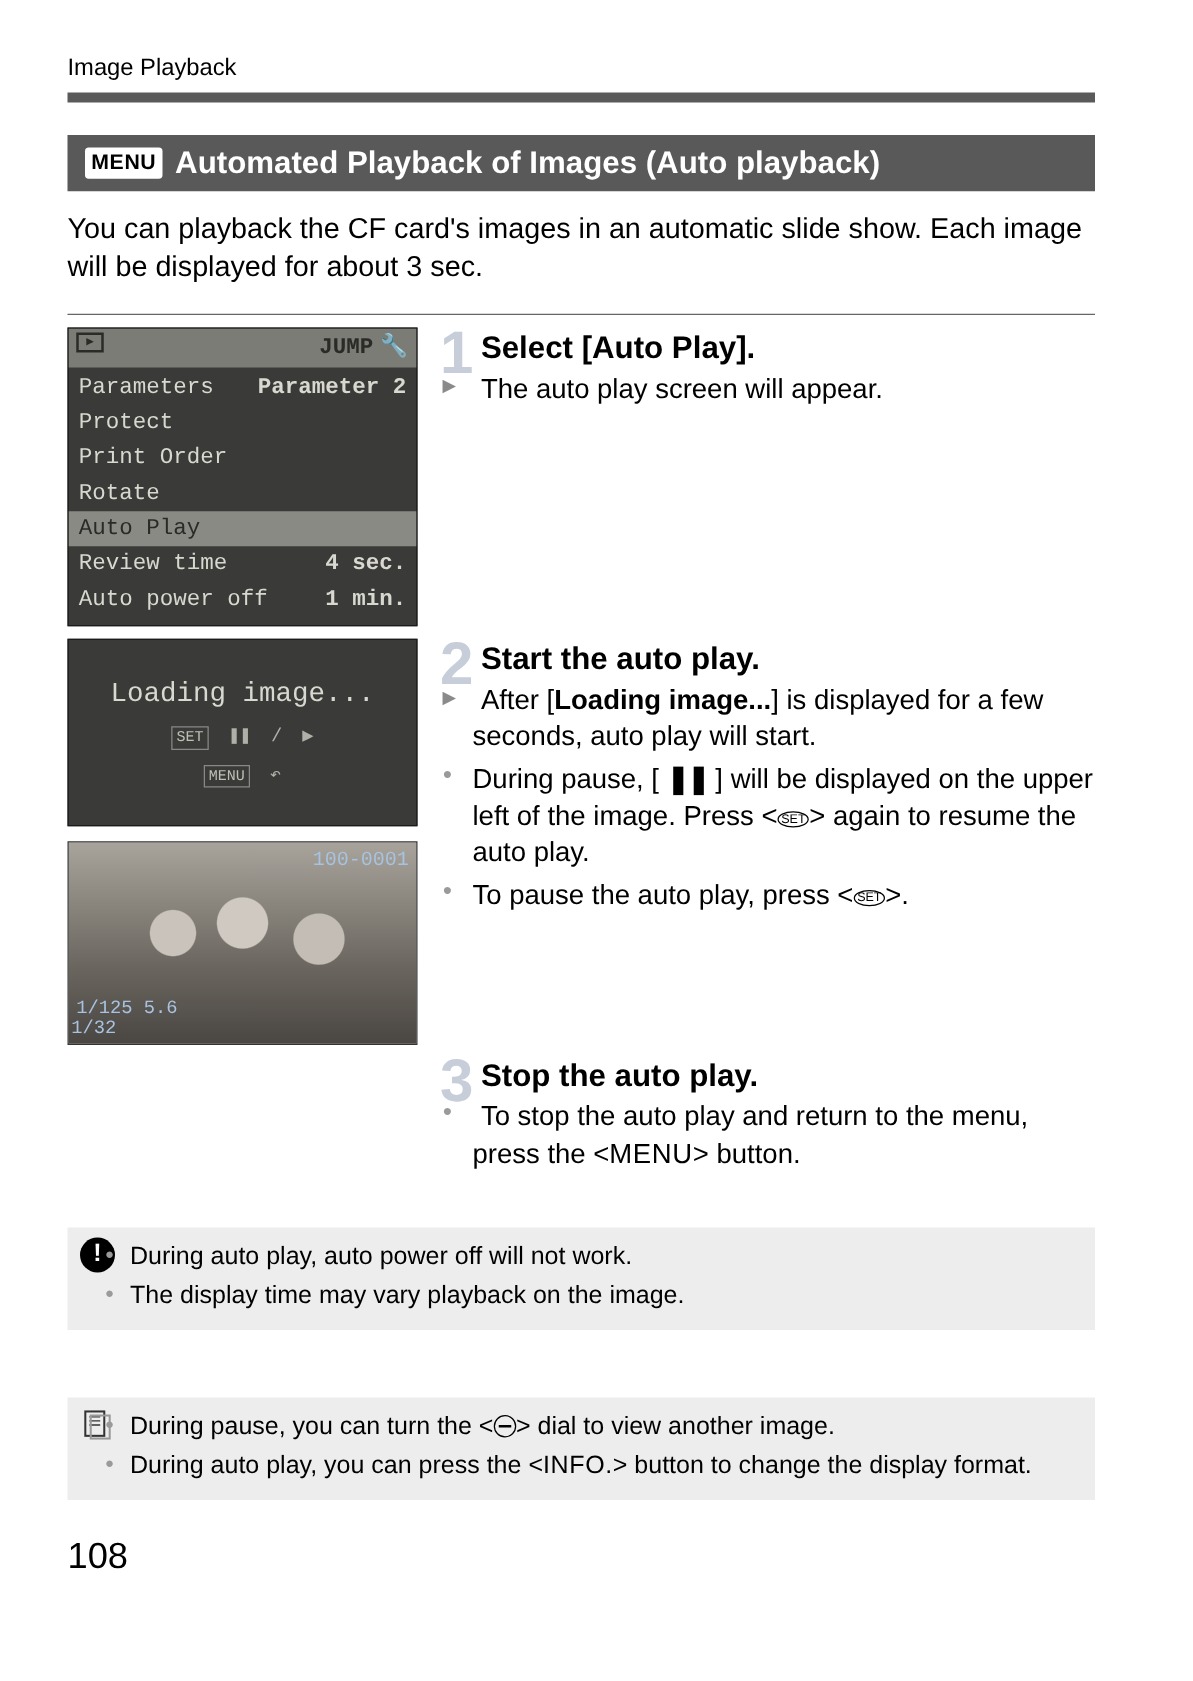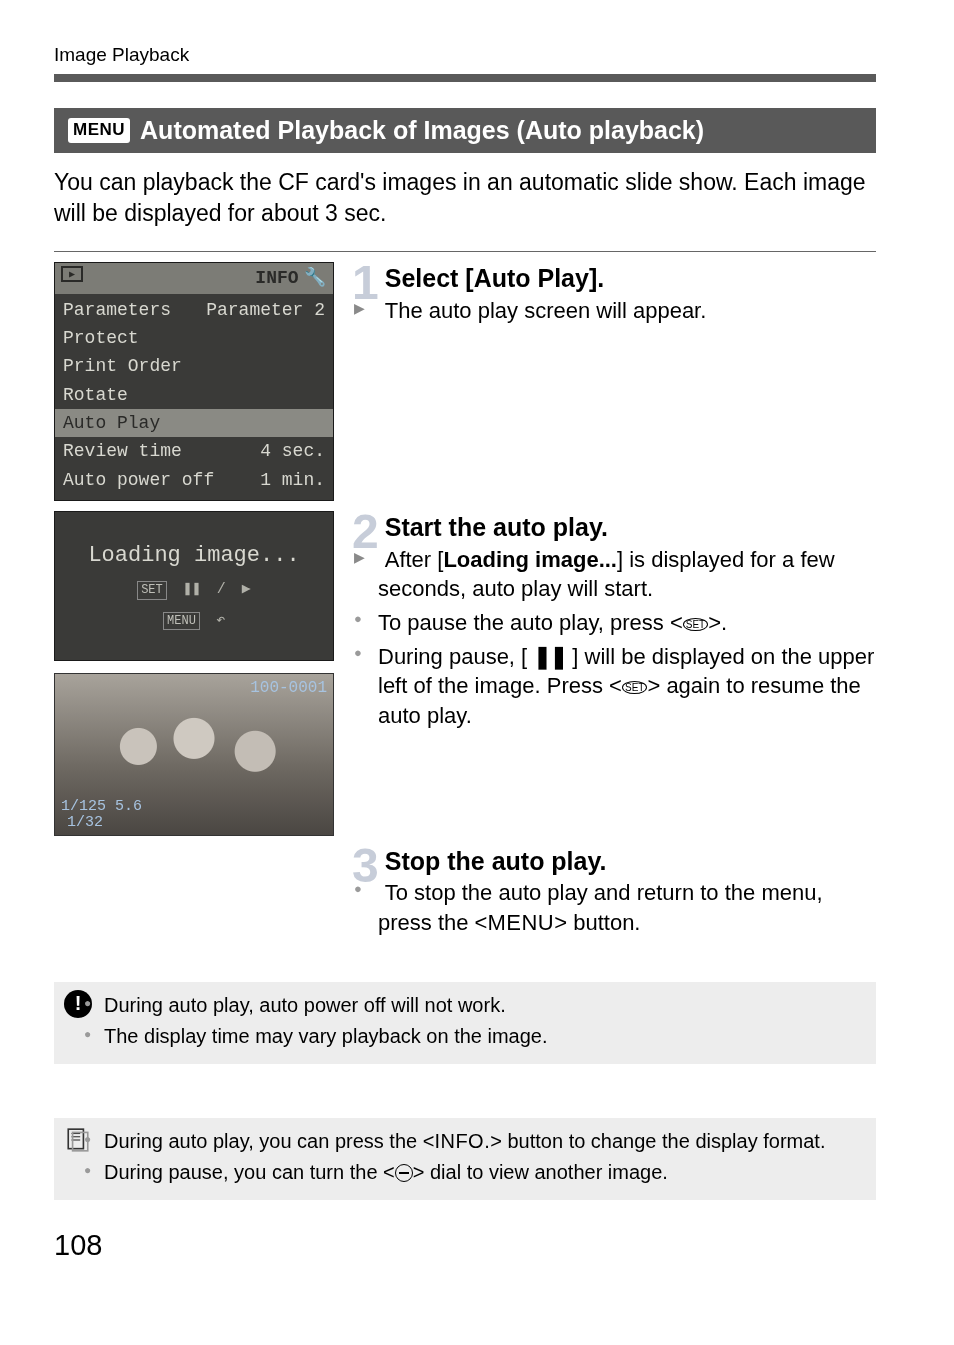--- a/index.html
+++ b/index.html
@@ -54,21 +54,21 @@
     background: #7c7c76; color: #2a2a28;
     display: flex; justify-content: space-between;
     padding: 3px 6px; font-weight: bold;
   }
   .lcd-top .play-box { border: 2px solid #2a2a28; width: 22px; height: 16px; display:inline-flex; align-items:center; justify-content:center; font-size:11px;}
   .lcd-top .play-box::after{content:"▶"; font-size:10px;}
   .lcd-rows { padding: 2px 0 6px 0; }
   .lcd-row { display: flex; justify-content: space-between; padding: 2px 8px; }
   .lcd-row.sel { background: #8a8a84; color: #2a2a28; }
   .lcd-row span.l { white-space: nowrap; }
-  .lcd-row span.r { white-space: nowrap; }
+  .lcd-row span.r { white-space: nowrap; font-weight: bold; }
 
   .lcd-loading {
     background: #3a3a38; color: #d8d8d0;
     font-family: "Courier New", monospace;
     width: 280px; height: 150px;
     display: flex; flex-direction: column; align-items: center; justify-content: center;
     gap: 10px; border:1px solid #1a1a1a;
   }
   .lcd-loading .btnrow { display:flex; gap:16px; font-size:15px; color:#b0b0a8; align-items:center;}
   .lcd-loading .tag { border:1px solid #888; padding:0 3px; font-size:12px; color:#bfbfb8;}
@@ -78,21 +78,21 @@
     background:
       radial-gradient(circle at 30% 45%, #c9c3bb 0 18px, transparent 19px),
       radial-gradient(circle at 50% 40%, #cfc9c1 0 20px, transparent 21px),
       radial-gradient(circle at 72% 48%, #c3bdb5 0 20px, transparent 21px),
       linear-gradient(#a8a39b, #6c6760 60%, #4a4642);
     position: relative; color:#9fb7d6; font-family:"Courier New",monospace;
     border:1px solid #333;
   }
   .photo .fno { position:absolute; top:4px; right:6px; font-size:16px; color:#a7c3e0;}
   .photo .exp { position:absolute; bottom:18px; left:6px; font-size:15px; color:#a7c3e0;}
-  .photo .frm { position:absolute; bottom:2px; left:12px; font-size:15px; color:#a7c3e0;}
+  .photo .frm { position:absolute; bottom:2px; left:2px; font-size:15px; color:#a7c3e0;}
 
   .step-body { flex: 1; }
   .step-num {
     color: #c7cdd9; font-size: 48px; font-weight: bold;
     float: left; line-height: 0.8; margin-right: 6px; margin-top: 2px;
     font-family: Arial, sans-serif;
   }
   .step-title { font-weight: bold; font-size: 25px; margin-bottom: 6px; }
   ul.bullets { list-style: none; padding-left: 26px; }
   ul.bullets li { position: relative; margin-bottom: 4px; font-size:22px; }
@@ -153,21 +153,21 @@
 
   <p class="intro">You can playback the CF card's images in an automatic slide show. Each image will be displayed for about 3 sec.</p>
   <div class="hr-thin"></div>
 
   <div class="step-row">
     <div class="lcd">
       <div class="lcd-panel">
         <div class="lcd-top">
           <span class="play-box"></span>
           <span style="display:flex;gap:6px;align-items:center;">
-            <span>INFO</span>
+            <span>JUMP</span>
             <span>🔧</span>
           </span>
         </div>
         <div class="lcd-rows" id="lcd-rows">
             <div class="lcd-row">
               <span class="l">Parameters</span>
               <span class="r">Parameter 2</span>
             </div>
             <div class="lcd-row">
               <span class="l">Protect</span>
@@ -228,22 +228,22 @@
         <span class="frm">1/32</span>
       </div>
     </div>
     <div class="step-body">
       <div>
         <span class="step-num">2</span>
         <span class="step-title">Start the auto play.</span>
       </div>
       <ul class="bullets" id="step2-bullets">
           <li class="arrow">After [<b>Loading image...</b>] is displayed for a few seconds, auto play will start.</li>
+          <li>During pause, [ <span class="pause-icon">❚❚</span> ] will be displayed on the upper left of the image. Press &lt;<span class="set-icon">SET</span>&gt; again to resume the auto play.</li>
           <li>To pause the auto play, press &lt;<span class="set-icon">SET</span>&gt;.</li>
-          <li>During pause, [ <span class="pause-icon">❚❚</span> ] will be displayed on the upper left of the image. Press &lt;<span class="set-icon">SET</span>&gt; again to resume the auto play.</li>
         </ul>
 
       <div style="height:110px;"></div>
 
       <div>
         <span class="step-num">3</span>
         <span class="step-title">Stop the auto play.</span>
       </div>
       <ul class="bullets" id="step3-bullets">
           <li>To stop the auto play and return to the menu, press the &lt;<span class="menu-word">MENU</span>&gt; button.</li>
@@ -264,19 +264,19 @@
     <div class="mark">
       <svg viewBox="0 0 24 24">
           <rect x="3" y="2" width="14" height="18" fill="none" stroke="#333" stroke-width="1.5"></rect>
           <line x1="6" y1="6" x2="14" y2="6" stroke="#333"></line>
           <line x1="6" y1="9" x2="14" y2="9" stroke="#333"></line>
           <line x1="6" y1="12" x2="14" y2="12" stroke="#333"></line>
           <rect x="7" y="5" width="14" height="17" fill="none" stroke="#999" stroke-width="1.5"></rect>
         </svg>
     </div>
     <ul id="tips-list">
+        <li>During pause, you can turn the &lt;<span class="dial-icon"></span>&gt; dial to view another image.</li>
         <li>During auto play, you can press the &lt;<span class="info-word">INFO.</span>&gt; button to change the display format.</li>
-        <li>During pause, you can turn the &lt;<span class="dial-icon"></span>&gt; dial to view another image.</li>
       </ul>
   </div>
 
   <div class="pagenum">108</div>
 </div>
 
 </body></html>

